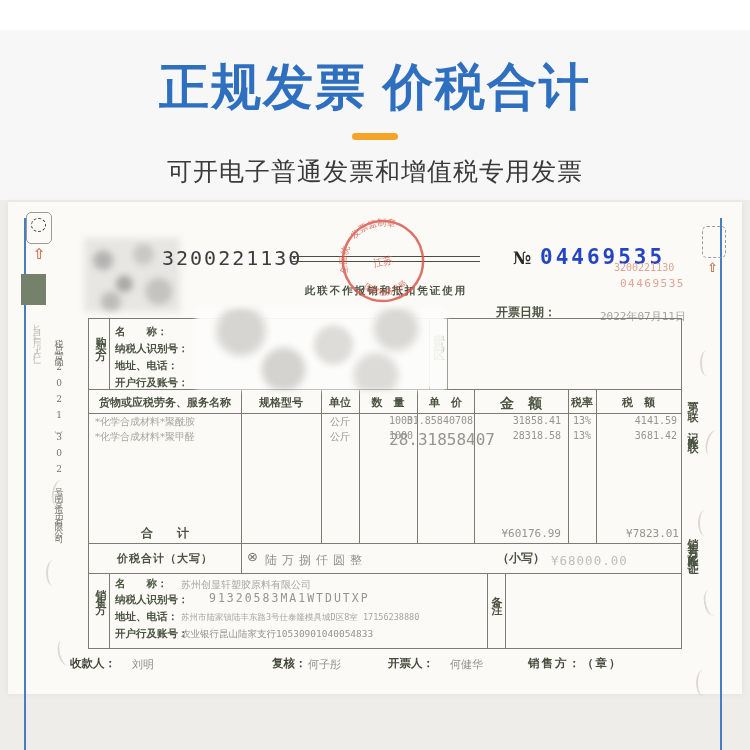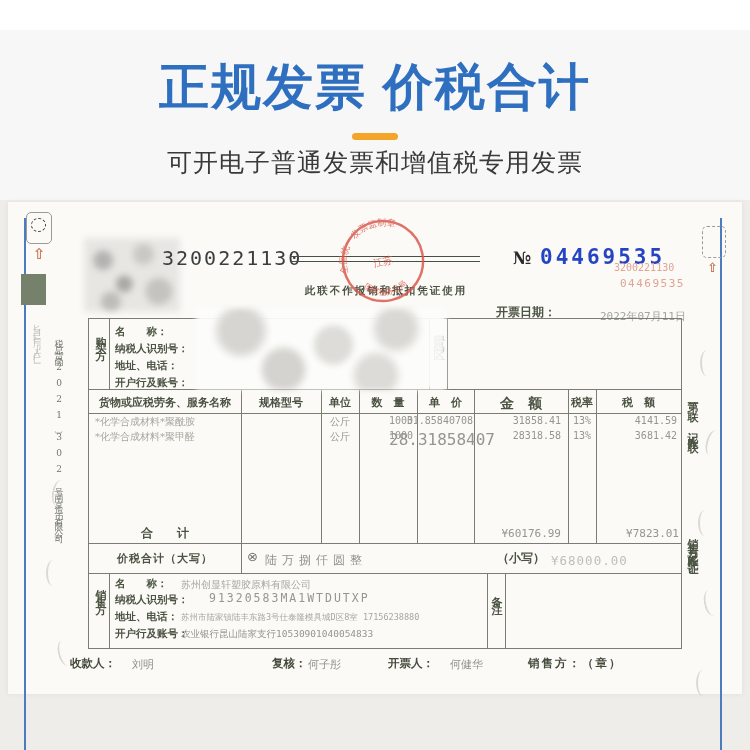--- a/index.html
+++ b/index.html
@@ -2,21 +2,21 @@
 <html><head>
 <meta charset="utf-8">
 <style>
   html,body{margin:0;padding:0;}
   .page{position:relative;width:750px;height:750px;background:#ffffff;overflow:hidden;
         font-family:"Liberation Sans","DejaVu Sans",sans-serif;}
   
   .banner{position:absolute;left:0;top:30px;width:750px;height:170px;background:#f7f7f8;text-align:center;}
   .banner-title{margin:0;padding-top:24px;font-size:50px;font-weight:bold;color:#2e6fc0;letter-spacing:2px;}
   .banner-underline{width:46px;height:7px;background:#f5a42a;border-radius:4px;margin:12px auto 0;}
-  .banner-subtitle{margin-top:6px;font-size:25px;color:#3a3a3a;letter-spacing:1px;}
+  .banner-subtitle{margin-top:15px;font-size:25px;color:#3a3a3a;letter-spacing:1px;}
   
   .scan{position:absolute;left:0;top:200px;width:750px;height:550px;background:#efedea;}
   .paper{position:absolute;left:8px;top:2px;width:734px;height:492px;background:#fbfaf7;box-shadow:0 0 6px rgba(0,0,0,.06);}
   .frame-line{position:absolute;width:2px;background:#4a7dbd;}
   .lbl{position:absolute;font-family:"DejaVu Serif","Liberation Serif",serif;color:#4b5342;font-weight:700;white-space:nowrap;}
   .val{position:absolute;font-family:"DejaVu Sans Mono","Liberation Mono",monospace;color:#94968f;white-space:nowrap;}
   .faint{color:#a6a89f;}
   .vtext{position:absolute;writing-mode:vertical-rl;text-orientation:upright;white-space:nowrap;
          font-family:"DejaVu Serif","Liberation Serif",serif;color:#4b5342;font-weight:700;}
   .table{position:absolute;left:88px;top:118px;width:592px;height:329px;border:1px solid #7a7e72;}

